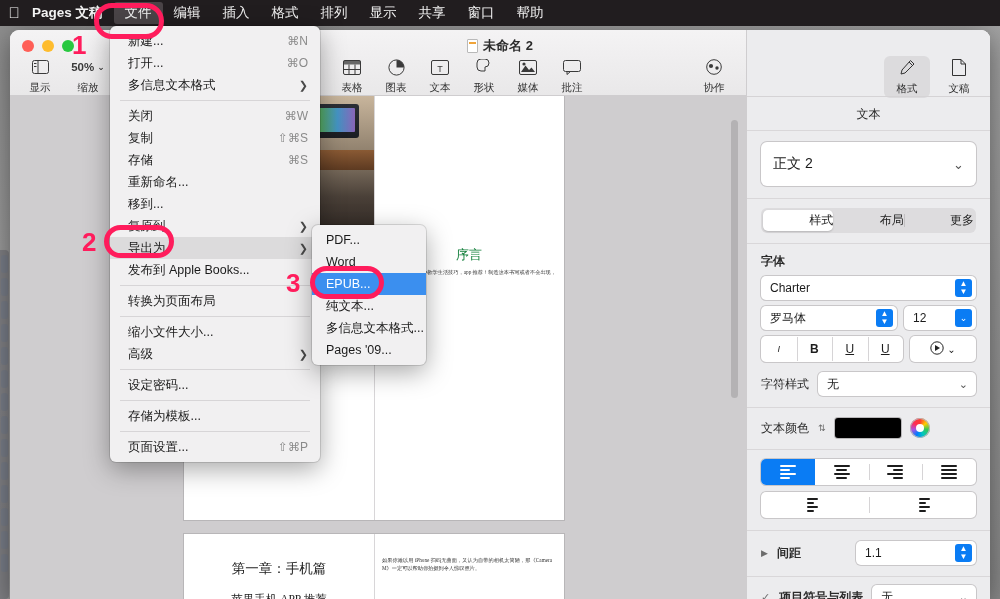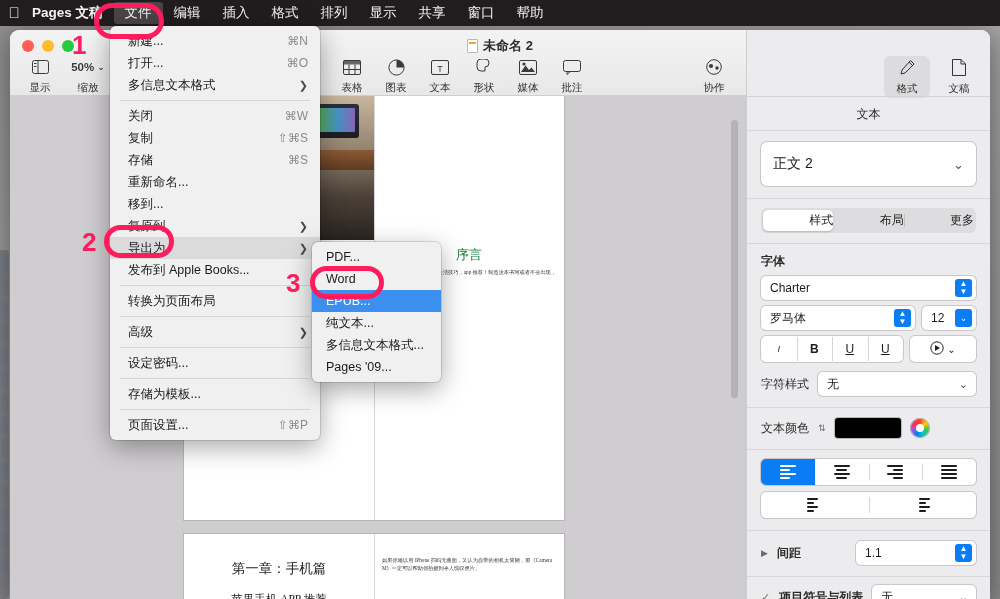--- a/index.html
+++ b/index.html
@@ -282,21 +282,21 @@
     height: 22px; display: flex; align-items: center;
     padding: 0 12px 0 18px; white-space: nowrap; position: relative;
   }
   .mi .sc { margin-left: auto; color: #8a8a8a; font-size: 12px; padding-left: 26px; }
   .mi .arrow { margin-left: auto; color: #4a4a4a; font-size: 11px; padding-left: 26px; }
   .mi.sel-gray { background: #dcdbdc; }
   .mi.sel-blue { background: #3b8fef; color: #fff; border-radius: 0; }
   .msep { height: 1px; background: #d7d5d7; margin: 4px 10px; }
 
   #file-menu { left: 110px; top: 26px; width: 210px; }
-  #export-submenu { left: 312px; top: 242px; width: 129px; }
+  #export-submenu { left: 312px; top: 225px; width: 114px; }
 
   
   .ring {
     position: absolute; border: 5px solid #ff1c5c; border-radius: 40px;
     z-index: 95; pointer-events: none;
   }
   .num {
     position: absolute; color: #ff1c5c; font-weight: bold; font-size: 26px;
     z-index: 96; font-family: "Liberation Sans", sans-serif;
   }
@@ -519,21 +519,21 @@
         <div class="field">
           <span>Charter</span>
           <span class="stepper">▲<br>▼</span>
         </div>
 
         <div class="row">
           <div class="field" style="flex:1">
             <span>罗马体</span>
             <span class="stepper">▲<br>▼</span>
           </div>
-          <div class="field" style="width:54px">
+          <div class="field" style="width:72px">
             <span>12</span>
             <span class="chev-btn">⌄</span>
           </div>
         </div>
 
         <div class="row">
           <div class="stylebtns">
             <span class="sbtn" style="font-style:italic;font-size:9px">I</span>
             <span class="sbtn" style="font-weight:bold">B</span>
             <span class="sbtn" style="text-decoration:underline">U</span>
@@ -704,20 +704,23 @@
       </div>
     <div class="mi">
         <span>发布到 Apple Books...</span>
       </div>
     <div class="msep"></div>
     <div class="mi">
         <span>转换为页面布局</span>
       </div>
     <div class="msep"></div>
     <div class="mi">
+        <span>缩小文件大小...</span>
+      </div>
+    <div class="mi">
         <span>高级</span>
         <span class="arrow">❯</span>
       </div>
     <div class="msep"></div>
     <div class="mi">
         <span>设定密码...</span>
       </div>
     <div class="msep"></div>
     <div class="mi">
         <span>存储为模板...</span>

